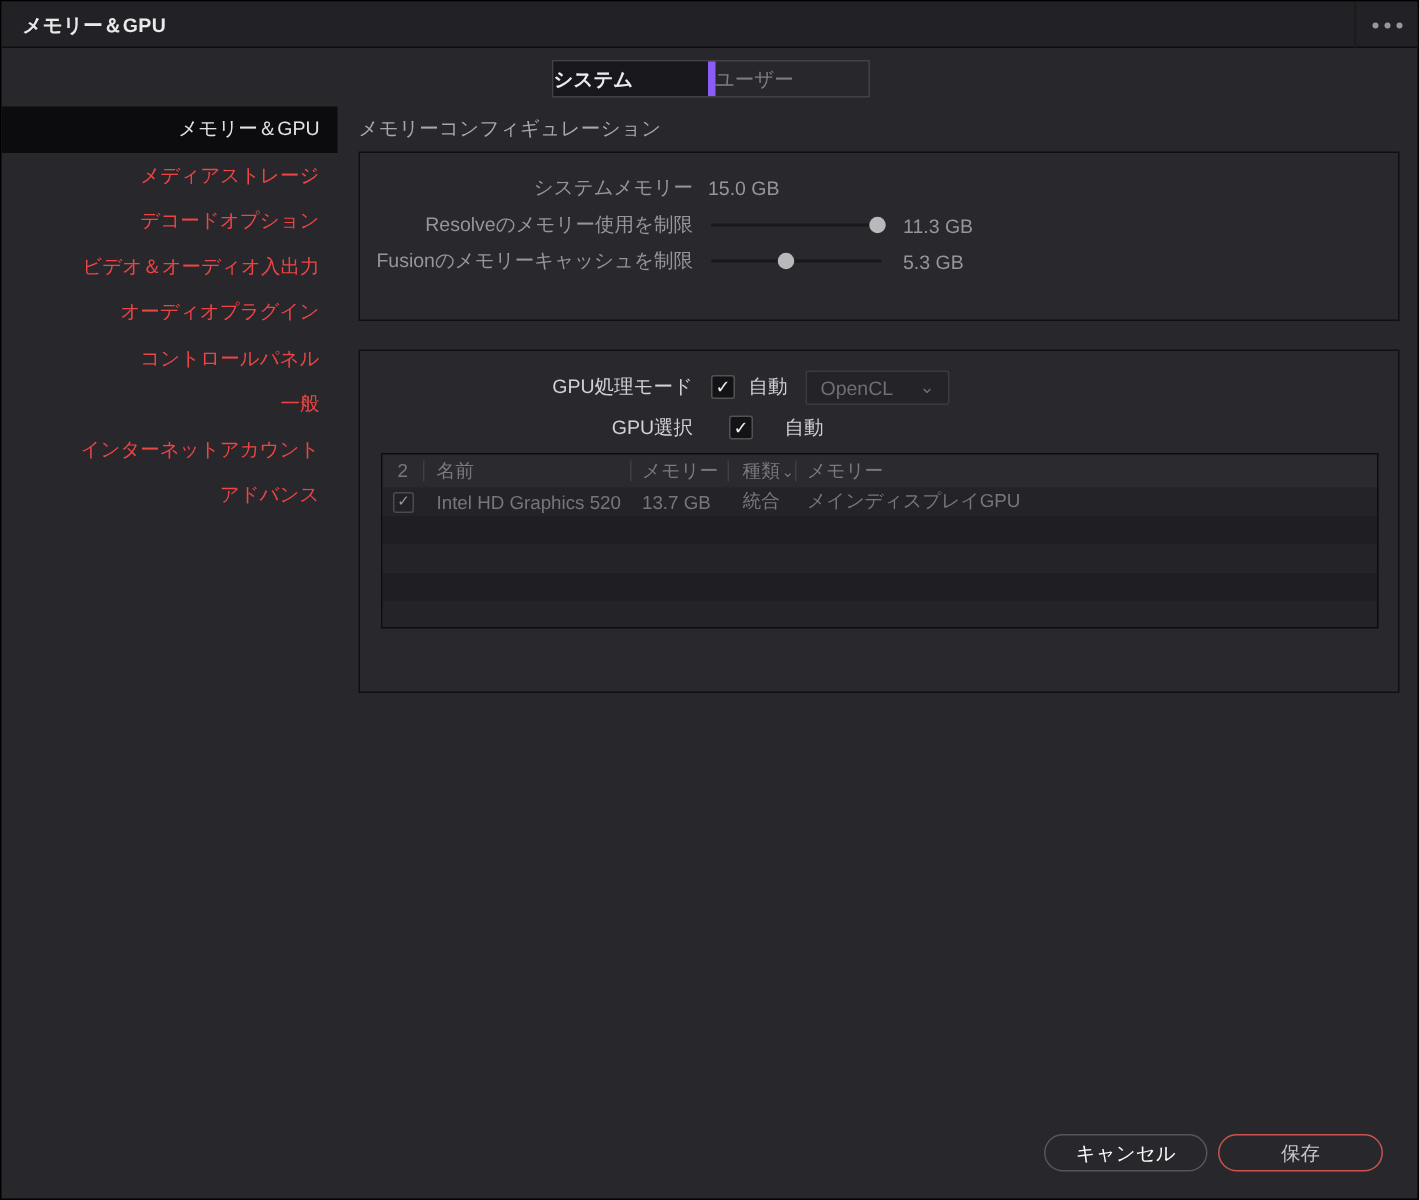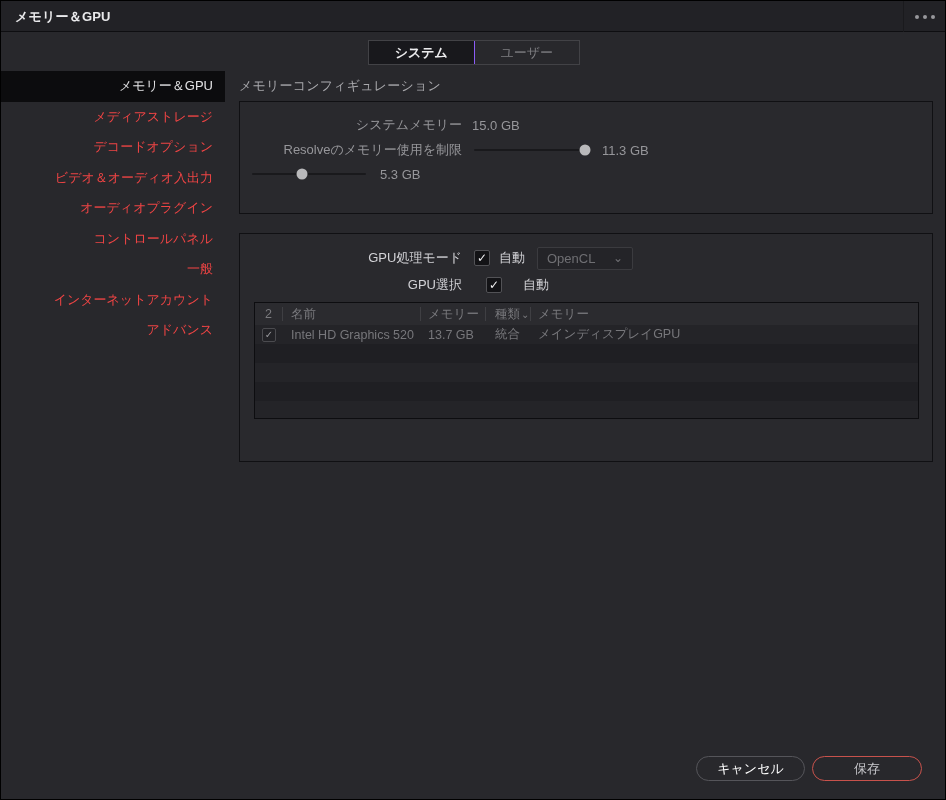--- a/index.html
+++ b/index.html
@@ -24,25 +24,25 @@
     justify-content:center; gap:4px; cursor:pointer;
   }
   .more-btn i { width:4px; height:4px; border-radius:50%; background:#98989c; }
   
   .tabbar { position:absolute; left:0; top:32px; right:0; height:38px; }
   .tabgroup {
     position:absolute; left:367px; top:7px; width:212px; height:25px;
     border:1px solid #424246; display:flex;
   }
   .tab {
-    flex:1; text-align:center; line-height:23px; font-size:13px;
+    flex:1; line-height:23px; font-size:13px;
     color:#7f7f83; cursor:pointer;
   }
   .tab.selected { background:#18181c; color:#ececee; font-weight:bold; }
-  .tab + .tab { border-left:1px solid #8b5cf6; }
+  .tab + .tab { border-left:5px solid #8b5cf6; }
   
   .sidebar { position:absolute; left:0; top:70px; width:238px; bottom:0; }
   .side-item {
     width:224px; height:30.5px; line-height:30.5px; text-align:right;
     padding-right:12px; font-size:13px; color:#ef4444; cursor:pointer;
     white-space:nowrap;
   }
   .side-item.selected { background:#0c0c0e; color:#e3e3e5; }
   
   .content { position:absolute; left:238px; top:70px; width:694px; bottom:0; }
@@ -166,20 +166,21 @@
       </div>
       <div class="form-row" style="top:37px;">
         <div class="lbl-dim">Resolveのメモリー使用を制限</div>
         <div class="slider">
           <div class="track"></div>
           <div class="thumb" style="left: 97%;"></div>
         </div>
         <div class="val-dim slider-val">11.3 GB</div>
       </div>
       <div class="form-row" style="top:61px;">
+        <div class="lbl-dim">Fusionのメモリーキャッシュを制限</div>
         <div class="slider">
           <div class="track"></div>
           <div class="thumb" style="left: 44%;"></div>
         </div>
         <div class="val-dim slider-val">5.3 GB</div>
       </div>
     </div>
 
 
     <div class="groupbox" style="top:162px; height:229px;">

